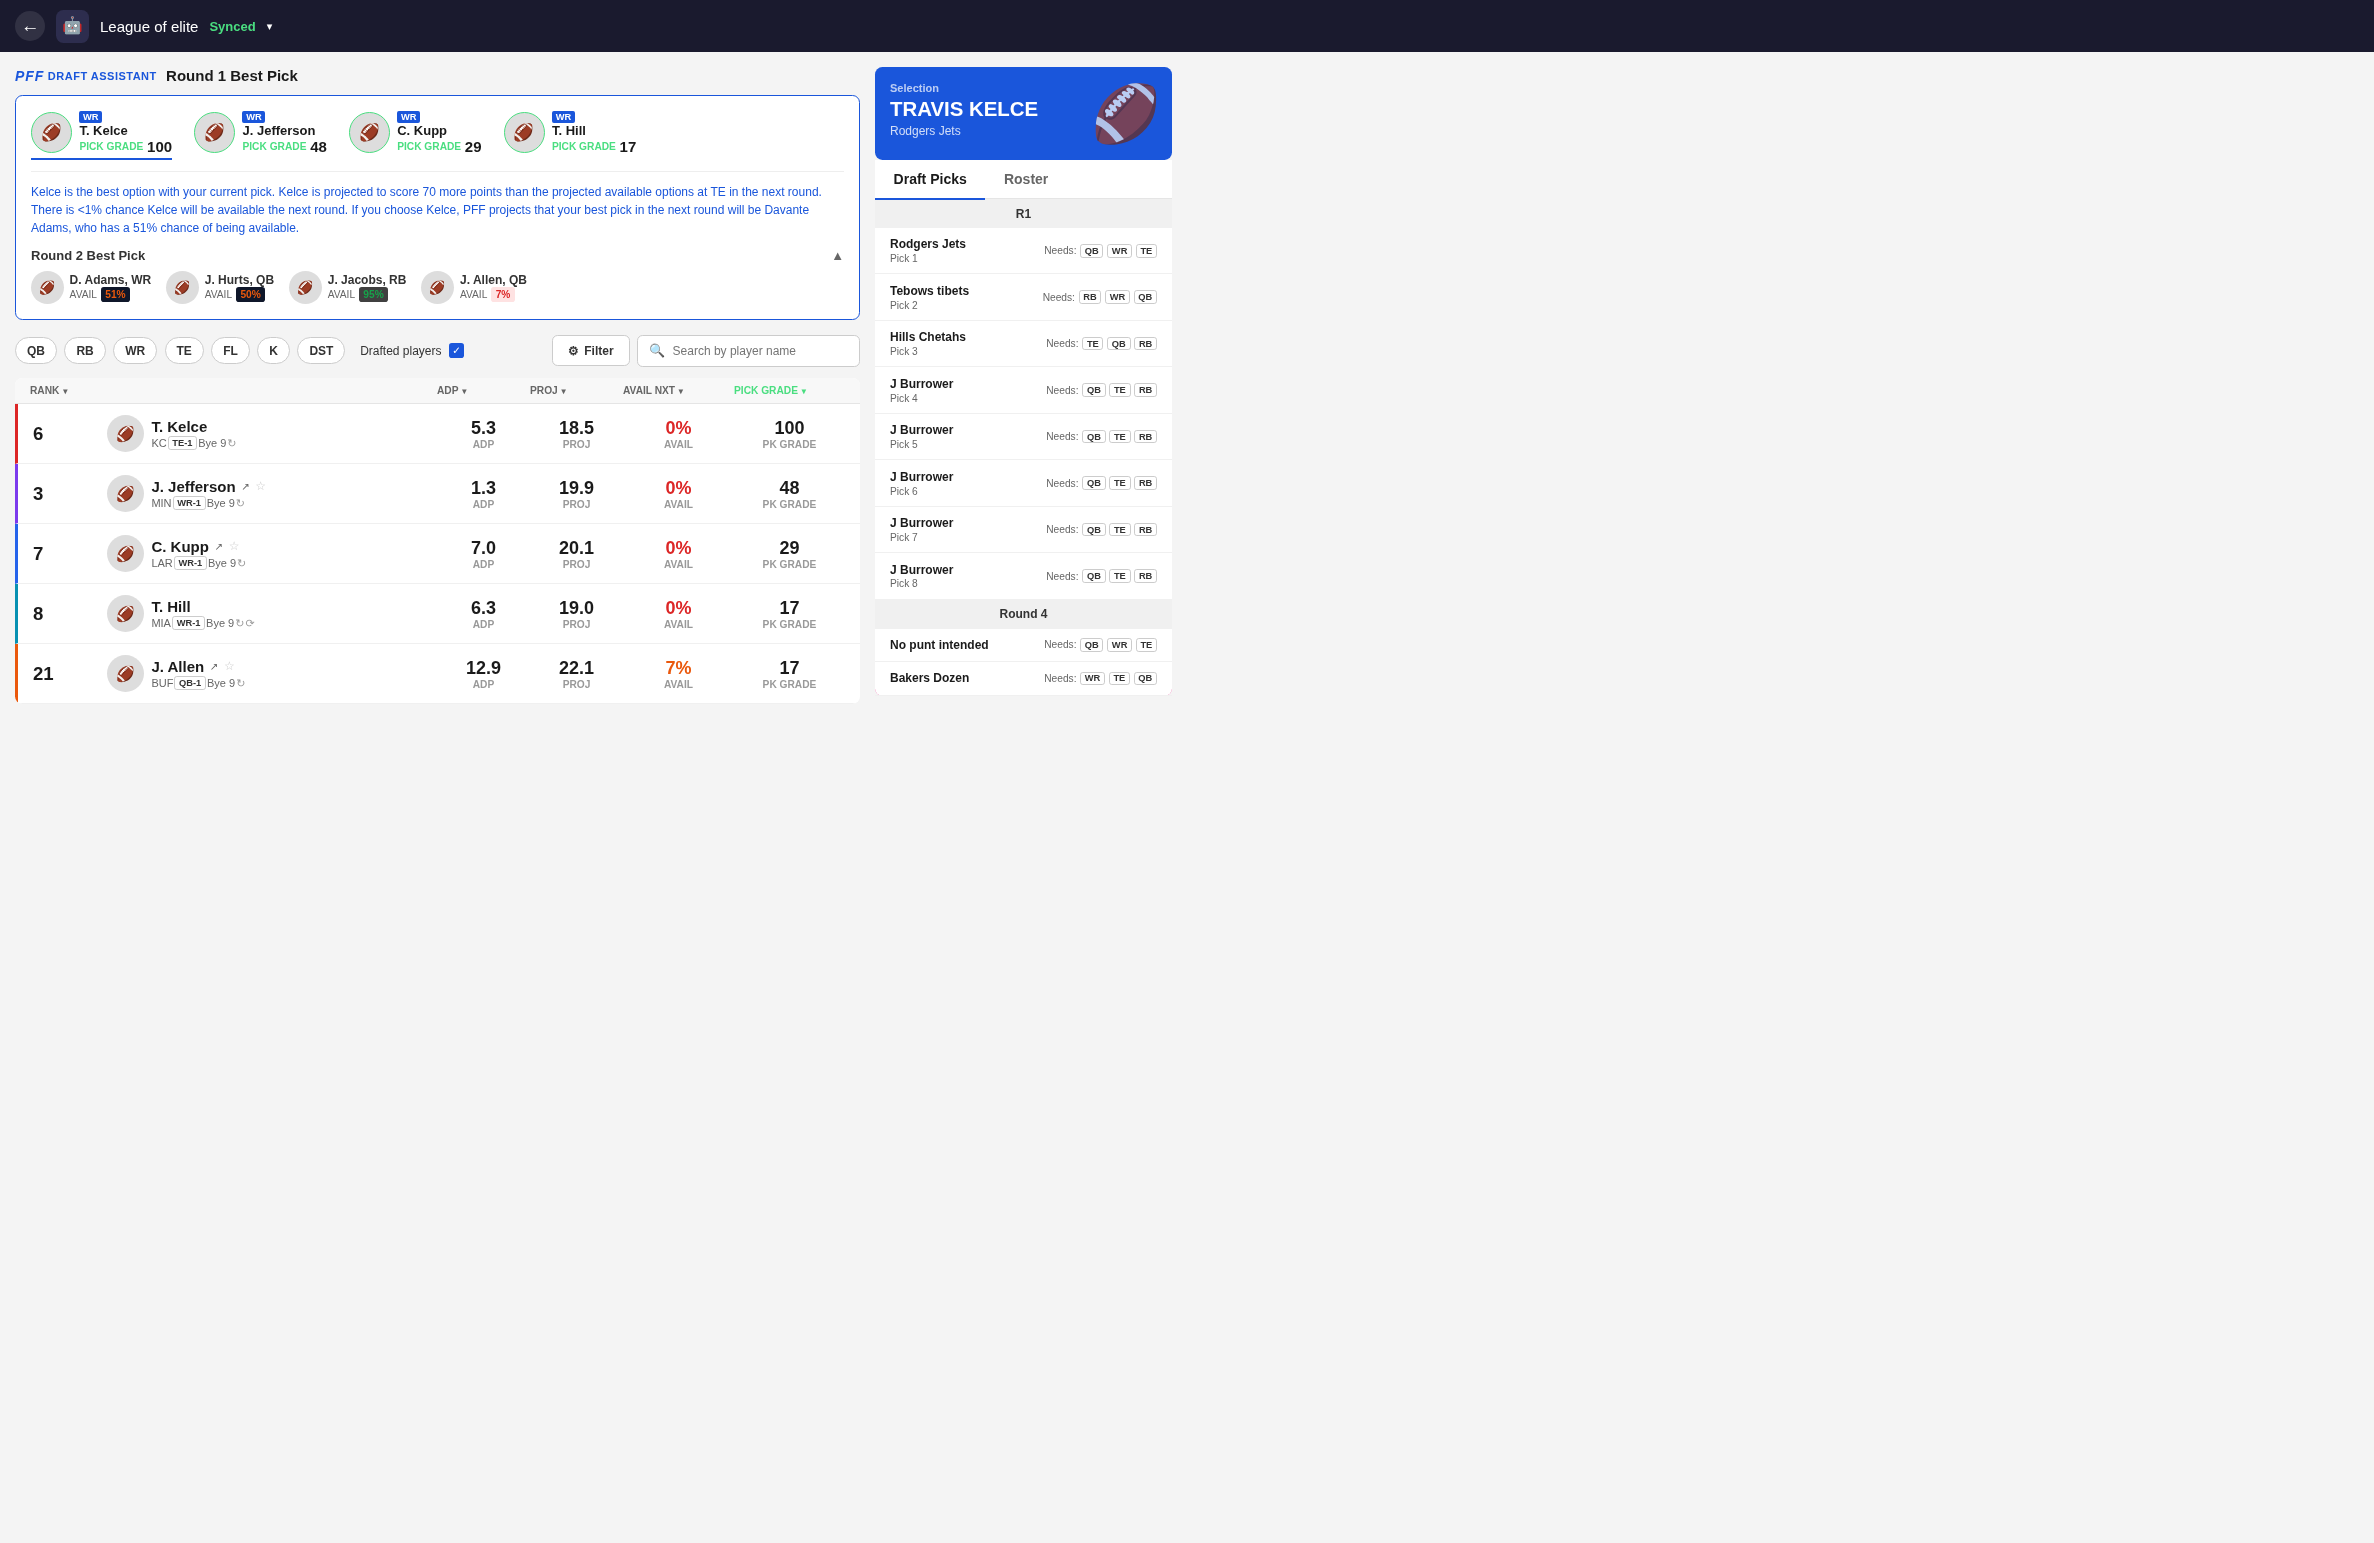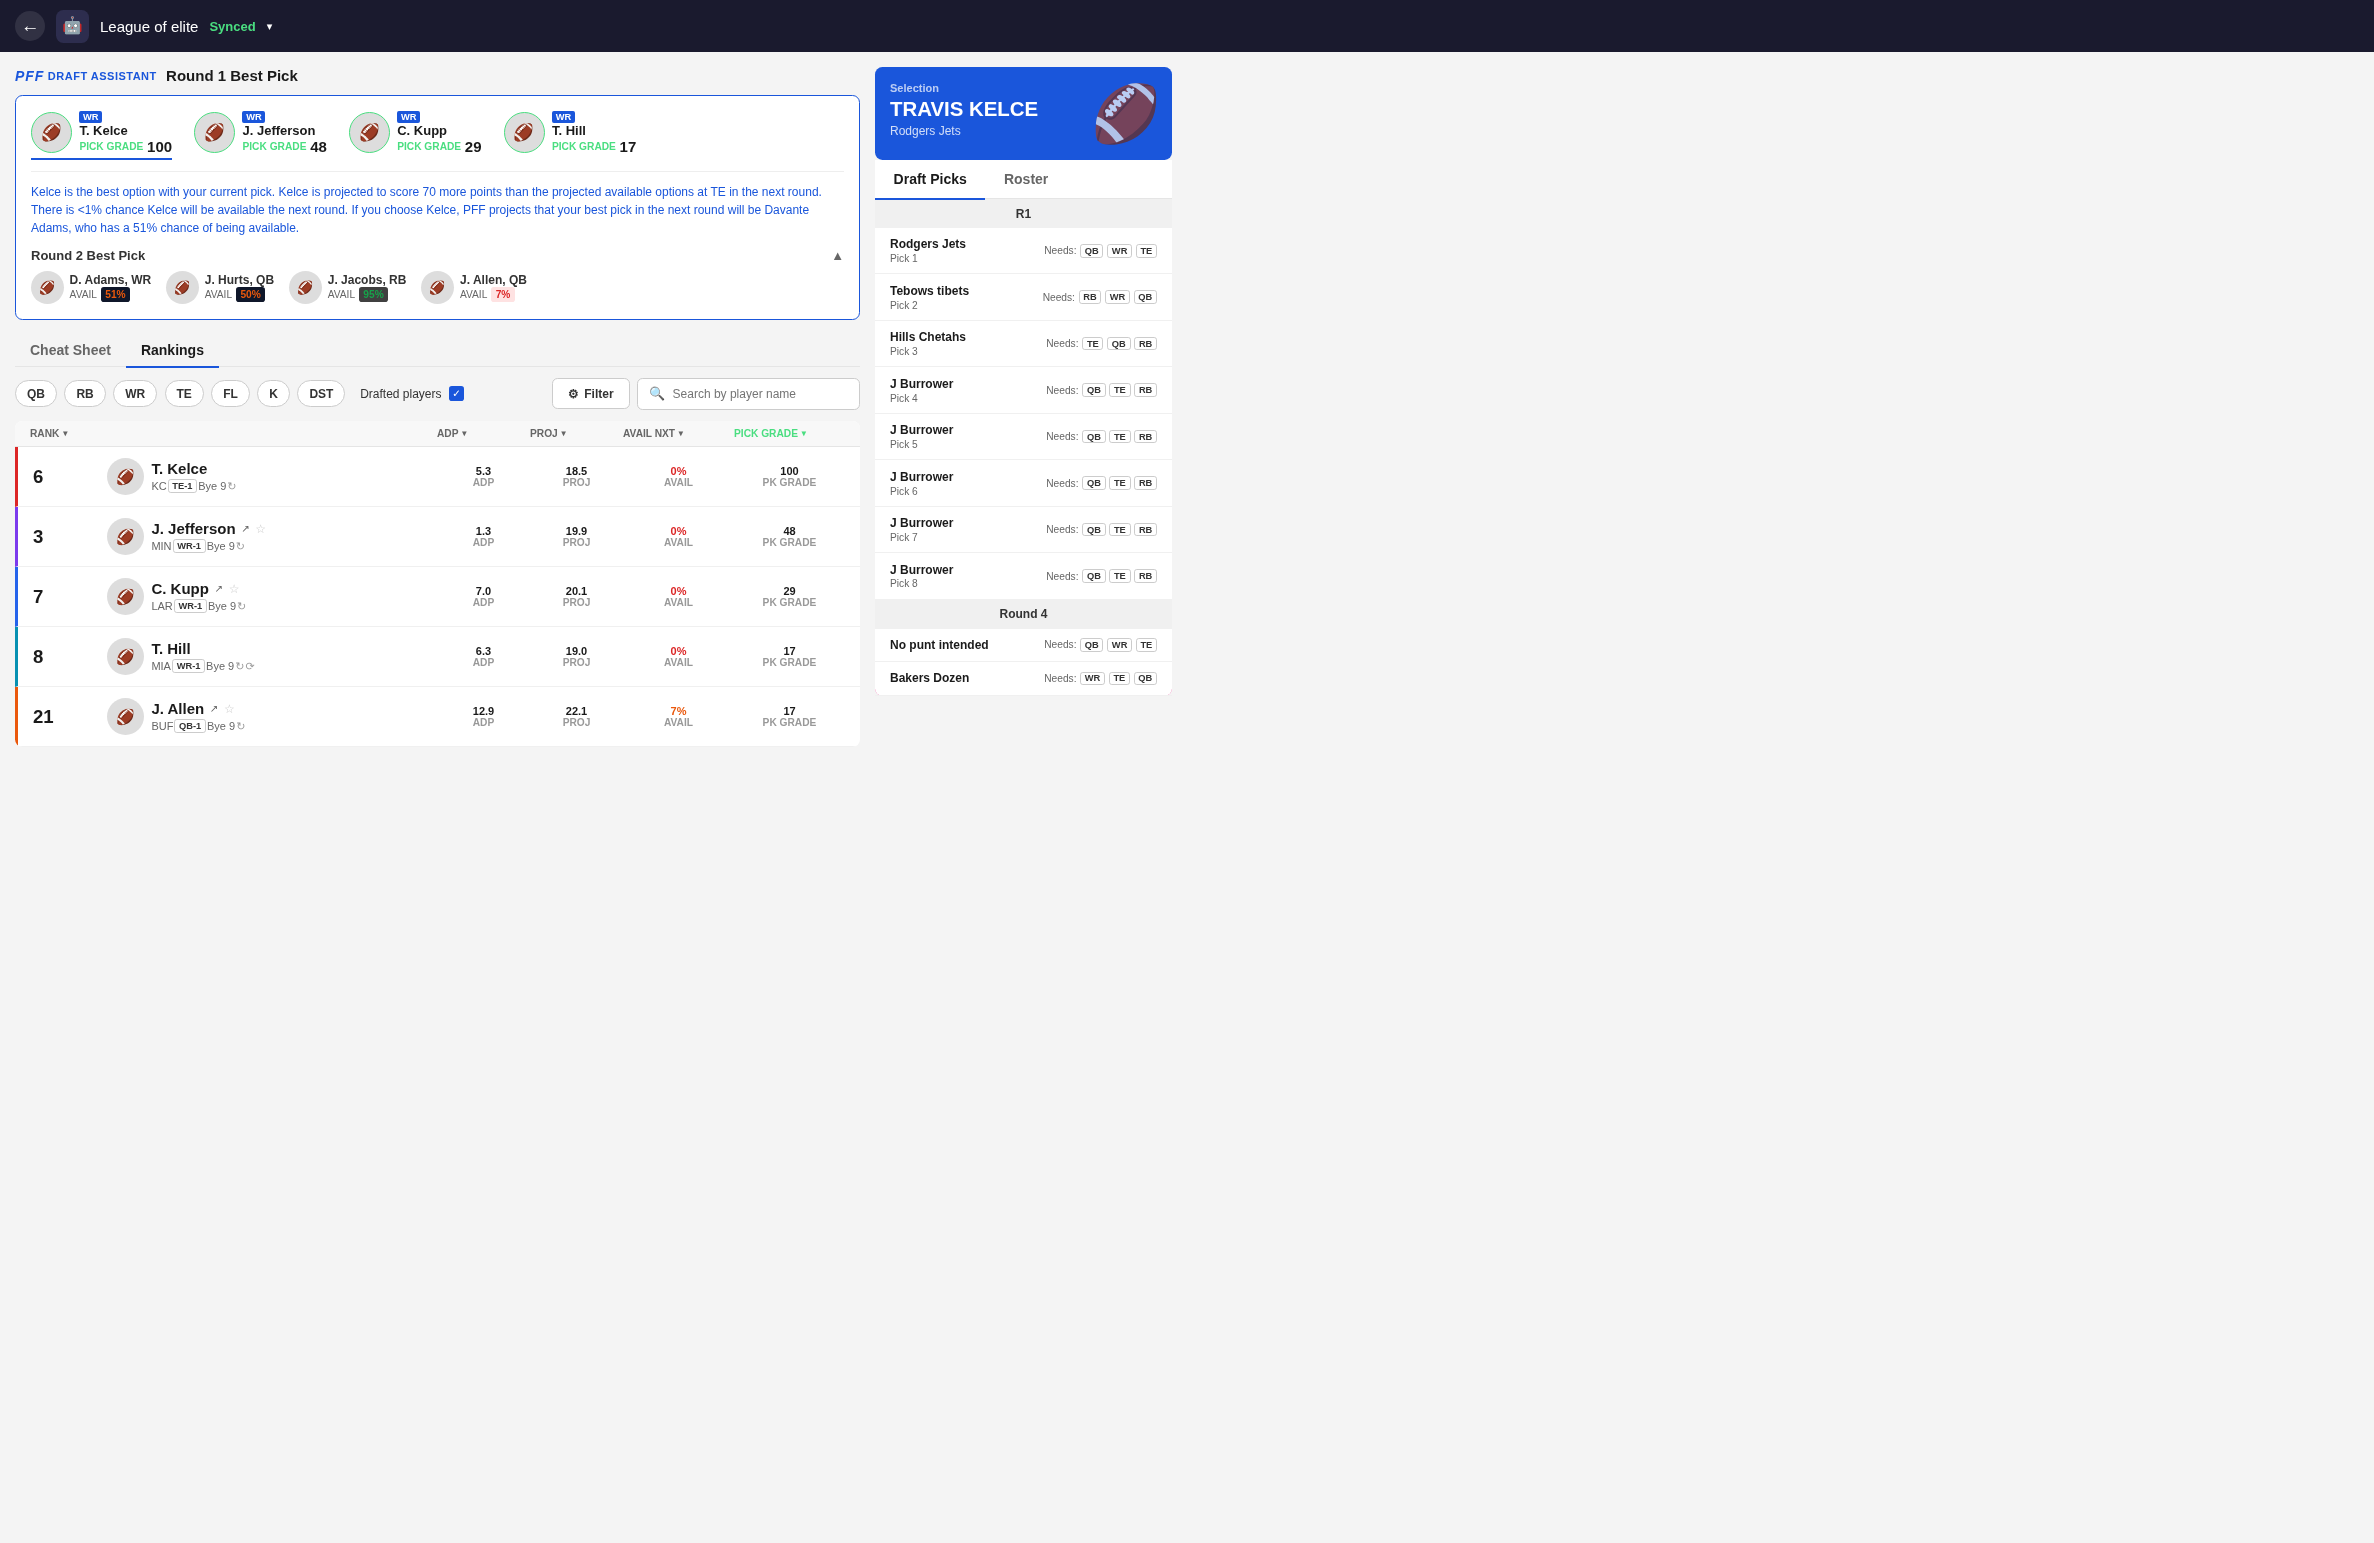--- a/index.html
+++ b/index.html
@@ -360,21 +360,21 @@
       color: #333;
     }
     .bye-text { font-size: 11px; color: #666; }
     .icon-small { font-size: 11px; color: #999; cursor: pointer; }
 
     .stat-cell {
       display: flex;
       flex-direction: column;
       align-items: center;
     }
-    .stat-val { font-size: 11px; font-weight: 700; color: #1a1a1a; }
+    .stat-val { font-size: 18px; font-weight: 700; color: #1a1a1a; }
     .stat-label { font-size: 10.2px; color: #999; font-weight: 600; }
     .stat-val.red { color: #dc2626; }
     .stat-val.orange-val { color: #ea580c; }
 
     
     .selection-card {
       background: #1a56db;
       border-radius: 7.4px;
       padding: 15px;
       margin-bottom: 0;
@@ -591,24 +591,20 @@
             <div class="r2-name">J. Allen, QB</div>
             <div style="display:flex; align-items:center; gap:3.7px;">
               <span class="r2-avail">AVAIL</span>
               <span class="avail-badge avail-red">7%</span>
             </div>
           </div>
         </div>
       </div>
     </div>
 
-    <div class="tabs-row">
-      <div class="tab">Cheat Sheet</div>
-      <div class="tab active">Rankings</div>
-    </div>
 
     <div class="filter-row">
       <button class="pos-filter">QB</button>
       <button class="pos-filter">RB</button>
       <button class="pos-filter">WR</button>
       <button class="pos-filter">TE</button>
       <button class="pos-filter">FL</button>
       <button class="pos-filter">K</button>
       <button class="pos-filter">DST</button>
       <span class="drafted-label">Drafted players</span>

